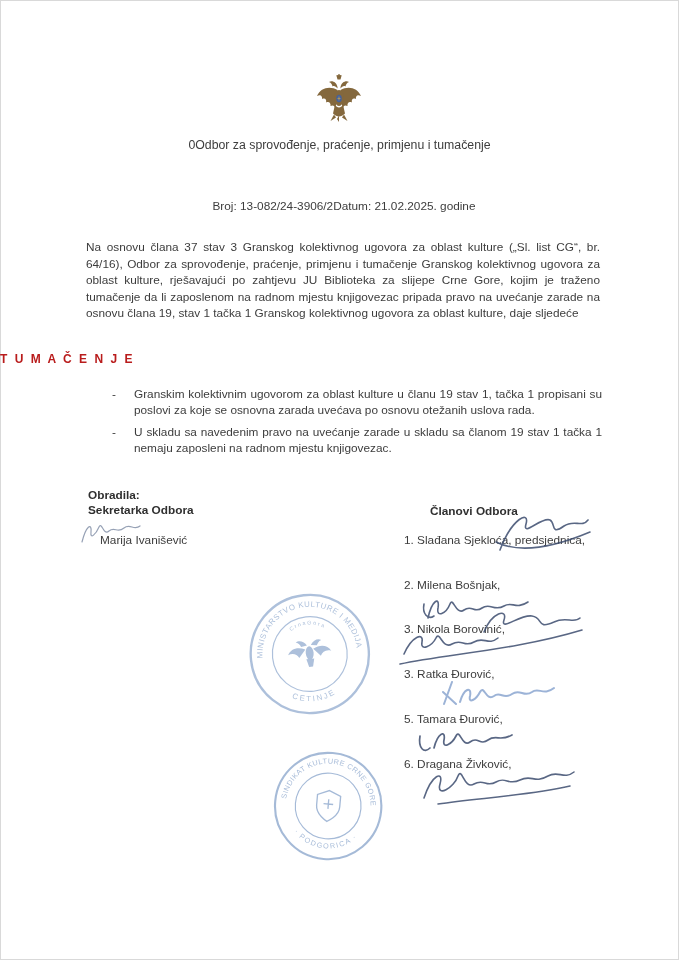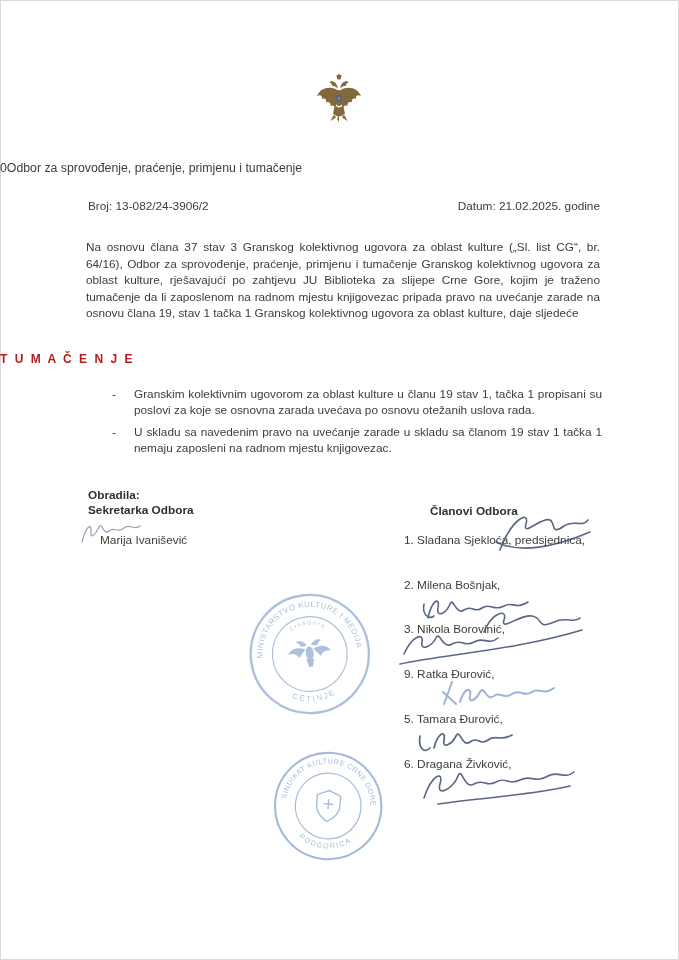--- a/index.html
+++ b/index.html
@@ -3,24 +3,24 @@
 <meta charset="utf-8">
 <style>
   * { margin:0; padding:0; box-sizing:border-box; }
   html,body { background:#ececec; font-family:"Liberation Sans", sans-serif; }
   .page {
     position:relative; width:679px; height:960px; margin:0 auto;
     background:#ffffff; color:#3a3a3a; overflow:hidden;
     box-shadow: inset 0 0 0 1px #d9d9d9;
   }
   .coat { position:absolute; top:72px; left:50%; transform:translateX(-52%); }
-  .title-block { position:absolute; top:137px; left:0; right:0; 
-    font-size:12.3px; line-height:16px; color:#3d3d3d;margin-top:23px; }
+  .title-block { position:absolute; top:137px; left:0; right:0; text-align:center;
+    font-size:12.3px; line-height:16px; color:#3d3d3d; }
   .meta-row { position:absolute; top:199px; left:88px; width:512px;
-    display:flex; justify-content:space-between; font-size:11.8px; color:#3d3d3d; }
+    display:flex; justify-content:center; font-size:11.8px; color:#3d3d3d; }
   .intro { position:absolute; top:239px; left:86px; width:514px;
     font-size:11.8px; line-height:16.6px; text-align:justify; color:#3c3c3c; }
   .heading { position:absolute; top:352px; left:0; right:0; text-align:left;
     font-weight:bold; font-size:12px; letter-spacing:2px; color:#b91c1c; }
   .bullets { position:absolute; top:386px; left:110px; width:492px;
     font-size:11.8px; line-height:16.4px; color:#3c3c3c; }
   .bullet { position:relative; padding-left:24px; margin-bottom:5px; text-align:justify; }
   .bullet .dash { position:absolute; left:2px; top:0; }
   .prepared { position:absolute; top:488px; left:88px; font-size:11.8px;
     font-weight:bold; line-height:15px; color:#2f2f2f; }
@@ -87,21 +87,21 @@
   <div class="prepared">
     <div>Obradila:</div>
     <div>Sekretarka Odbora</div>
   </div>
   <div class="prepared-name">Marija Ivanišević</div>
 
   <div class="members-title">Članovi Odbora</div>
   <div class="member m0">1. Slađana Sjekloća, predsjednica,</div>
   <div class="member m1">2. Milena Bošnjak,</div>
   <div class="member m2">3. Nikola Borovinić,</div>
-  <div class="member m3">9. Ratka Đurović,</div>
+  <div class="member m3">3. Ratka Đurović,</div>
   <div class="member m4">5. Tamara Đurović,</div>
   <div class="member m5">6. Dragana Živković,</div>
 
   <div class="sig" style="left:76px; top:512px;">
     <svg width="70" height="40" viewBox="0 0 70 40">
       <path d="M6 30 C10 14 16 10 15 20 C14 28 20 22 23 15 C26 9 27 24 33 19 C39 14 41 22 48 16 C54 11 58 19 64 14" fill="none" stroke="#5e6f8d" stroke-width="1.2" opacity="0.65" stroke-linecap="round"></path>
     </svg>
   </div>
 
   <div class="sig" style="left:490px; top:508px;">

